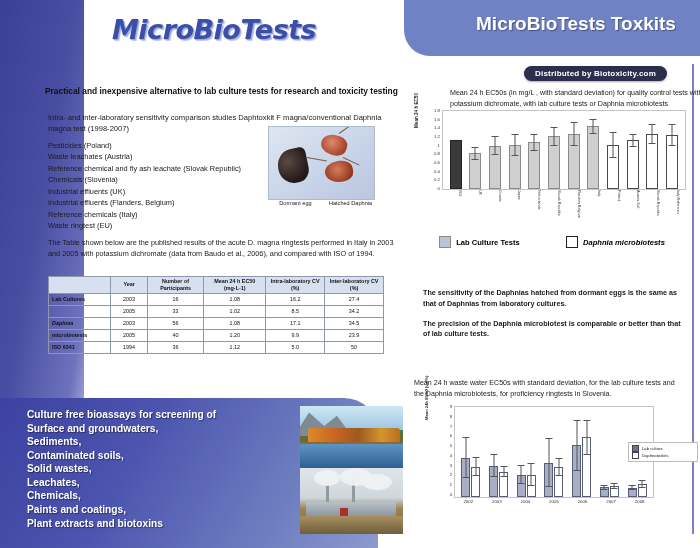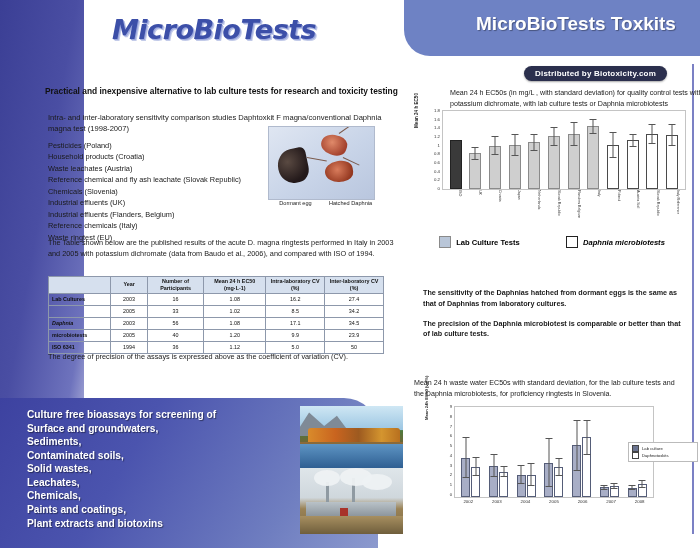--- a/index.html
+++ b/index.html
@@ -244,21 +244,20 @@
     <div class="header-title">MicroBioTests Toxkits</div>
   </div>
   <div class="distrib">Distributed by Biotoxicity.com</div>
 
   <div class="tagline">Practical and inexpensive alternative to lab culture tests for research and toxicity testing</div>
 
   <div class="lc intro">Intra- and inter-laboratory sensitivity comparison studies Daphtoxkit F magna/conventional Daphnia magna test (1998-2007)</div>
 
   <div class="lc list">
     <div>Pesticides (Poland)</div>
-    <div>Household products (Croatia)</div>
     <div>Waste leachates (Austria)</div>
     <div>Reference chemical and fly ash leachate (Slovak Republic)</div>
     <div>Chemicals (Slovenia)</div>
     <div>Industrial effluents (UK)</div>
     <div>Industrial effluents (Flanders, Belgium)</div>
     <div>Reference chemicals (Italy)</div>
     <div>Waste ringtest (EU)</div>
   </div>
 
   <div class="photo">
@@ -324,21 +323,20 @@
         <td class="rh">ISO 6341</td>
         <td>1994</td>
         <td>36</td>
         <td>1.12</td>
         <td>5.0</td>
         <td>50</td>
       </tr>
     </tbody>
   </table>
 
-  <div class="lc cvtext">The degree of precision of the assays is expressed above as the coefficient of variation (CV).</div>
 
   <div class="rc cap1">Mean 24 h EC50s (in mg/L , with standard deviation) for quality control tests with potassium dichromate, with lab culture tests or Daphnia microbiotests</div>
 
   <div class="chart1">
     <div class="c1-ylab">Mean 24 h EC50</div>
     <div class="c1-yticks">
         <span style="top: 80px;">0</span>
         <span style="top: 71.3333px;">0.2</span>
         <span style="top: 62.6667px;">0.4</span>
         <span style="top: 54px;">0.6</span>

